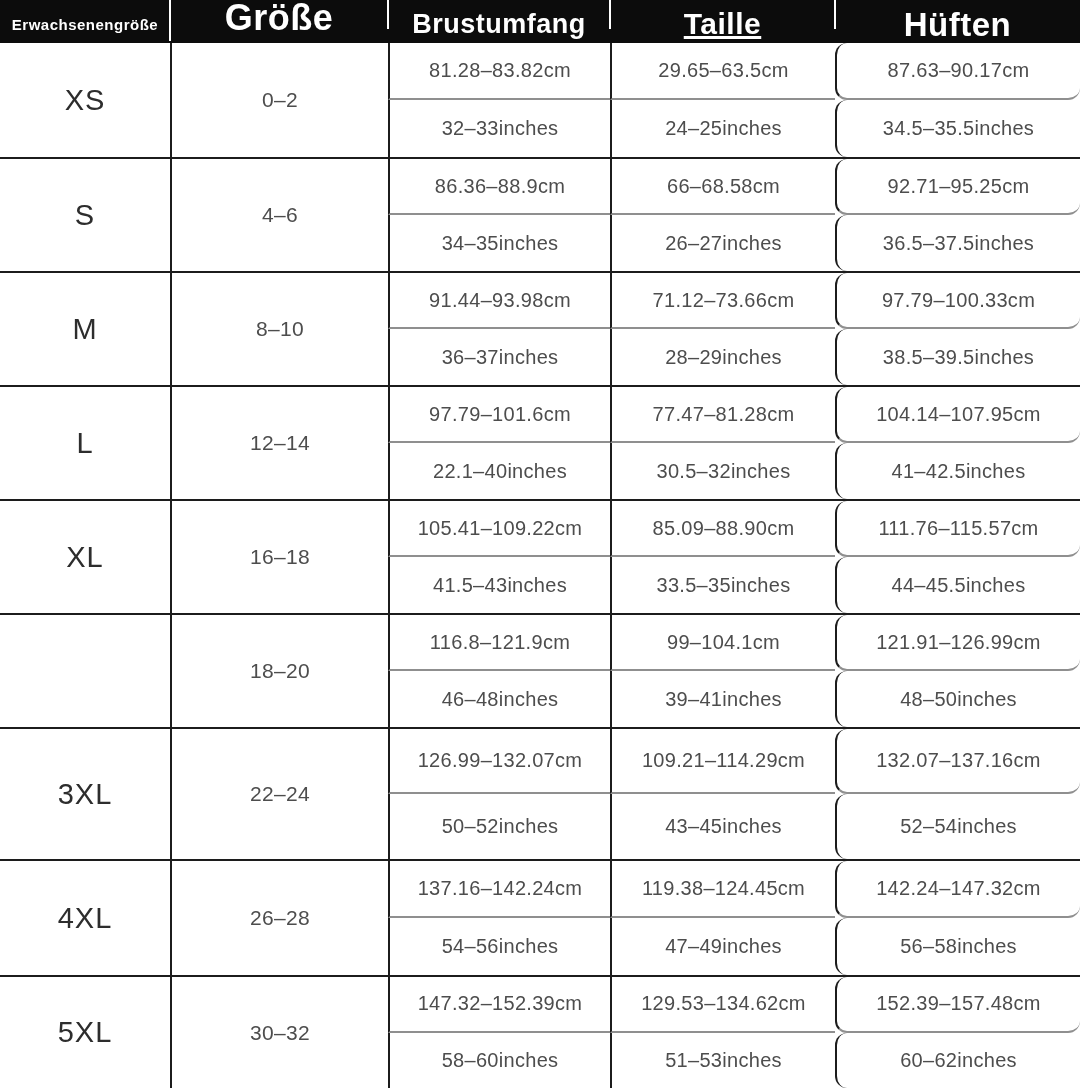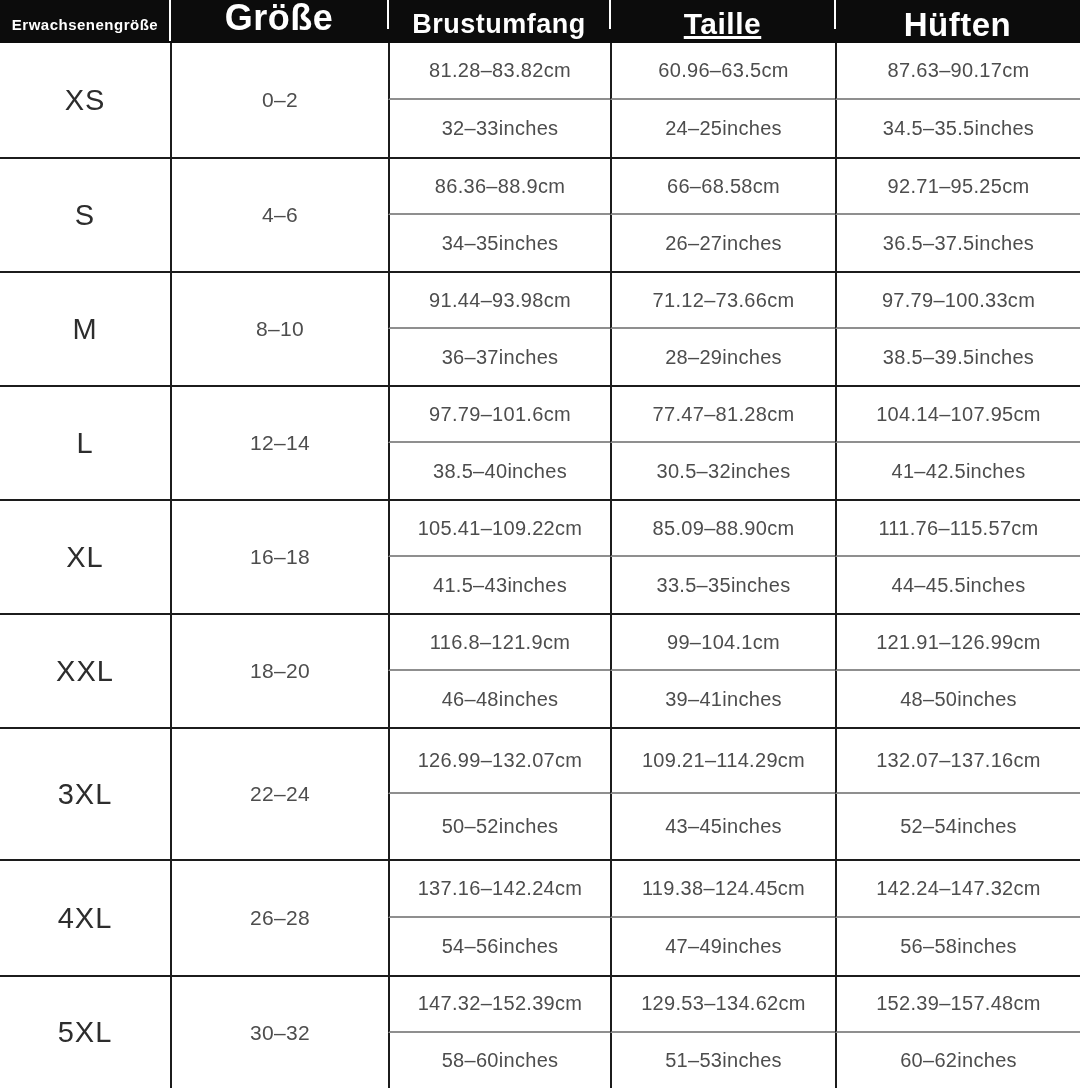--- a/index.html
+++ b/index.html
@@ -71,41 +71,41 @@
   .cell.range{
     grid-column:2;grid-row:1/3;
     border-left:2px solid var(--grid-dark);
     font-size:21px;
   }
   .cell.m{border-left:2px solid var(--grid-dark);}
   .cell.top{grid-row:1;border-bottom:2px solid var(--grid-light);}
   .cell.bot{grid-row:2;}
   .cell.c3{grid-column:3;}
   .cell.c4{grid-column:4;}
-  .cell.c5{grid-column:5;}
+  .cell.c5{grid-column:5;border-radius:12px;}
 </style>
 </head>
 <body>
 
 <div class="size-chart">
 
   <div class="thead">
     <div class="th th-adult divider">Erwachsenengröße</div>
     <div class="th th-size divider">Größe</div>
     <div class="th th-bust divider">Brustumfang</div>
     <div class="th th-waist divider">Taille</div>
     <div class="th th-hips">Hüften</div>
   </div>
 
   <div id="table-body">
   <section class="trow">
     <div class="cell size">XS</div>
     <div class="cell range">0–2</div>
     <div class="cell m top c3">81.28–83.82cm</div>
-    <div class="cell m top c4">60.96–63.5cm</div>
+    <div class="cell m top c4">29.65–63.5cm</div>
     <div class="cell m top c5">87.63–90.17cm</div>
     <div class="cell m bot c3">32–33inches</div>
     <div class="cell m bot c4">24–25inches</div>
     <div class="cell m bot c5">34.5–35.5inches</div>
   </section>
 
   <section class="trow">
     <div class="cell size">S</div>
     <div class="cell range">4–6</div>
     <div class="cell m top c3">86.36–88.9cm</div>
@@ -126,38 +126,37 @@
     <div class="cell m bot c4">28–29inches</div>
     <div class="cell m bot c5">38.5–39.5inches</div>
   </section>
 
   <section class="trow">
     <div class="cell size">L</div>
     <div class="cell range">12–14</div>
     <div class="cell m top c3">97.79–101.6cm</div>
     <div class="cell m top c4">77.47–81.28cm</div>
     <div class="cell m top c5">104.14–107.95cm</div>
-    <div class="cell m bot c3">38.5–40inches</div>
+    <div class="cell m bot c3">22.1–40inches</div>
     <div class="cell m bot c4">30.5–32inches</div>
     <div class="cell m bot c5">41–42.5inches</div>
   </section>
 
   <section class="trow">
     <div class="cell size">XL</div>
     <div class="cell range">16–18</div>
     <div class="cell m top c3">105.41–109.22cm</div>
     <div class="cell m top c4">85.09–88.90cm</div>
     <div class="cell m top c5">111.76–115.57cm</div>
     <div class="cell m bot c3">41.5–43inches</div>
     <div class="cell m bot c4">33.5–35inches</div>
     <div class="cell m bot c5">44–45.5inches</div>
   </section>
 
   <section class="trow">
-    <div class="cell size">XXL</div>
     <div class="cell range">18–20</div>
     <div class="cell m top c3">116.8–121.9cm</div>
     <div class="cell m top c4">99–104.1cm</div>
     <div class="cell m top c5">121.91–126.99cm</div>
     <div class="cell m bot c3">46–48inches</div>
     <div class="cell m bot c4">39–41inches</div>
     <div class="cell m bot c5">48–50inches</div>
   </section>
 
   <section class="trow">

